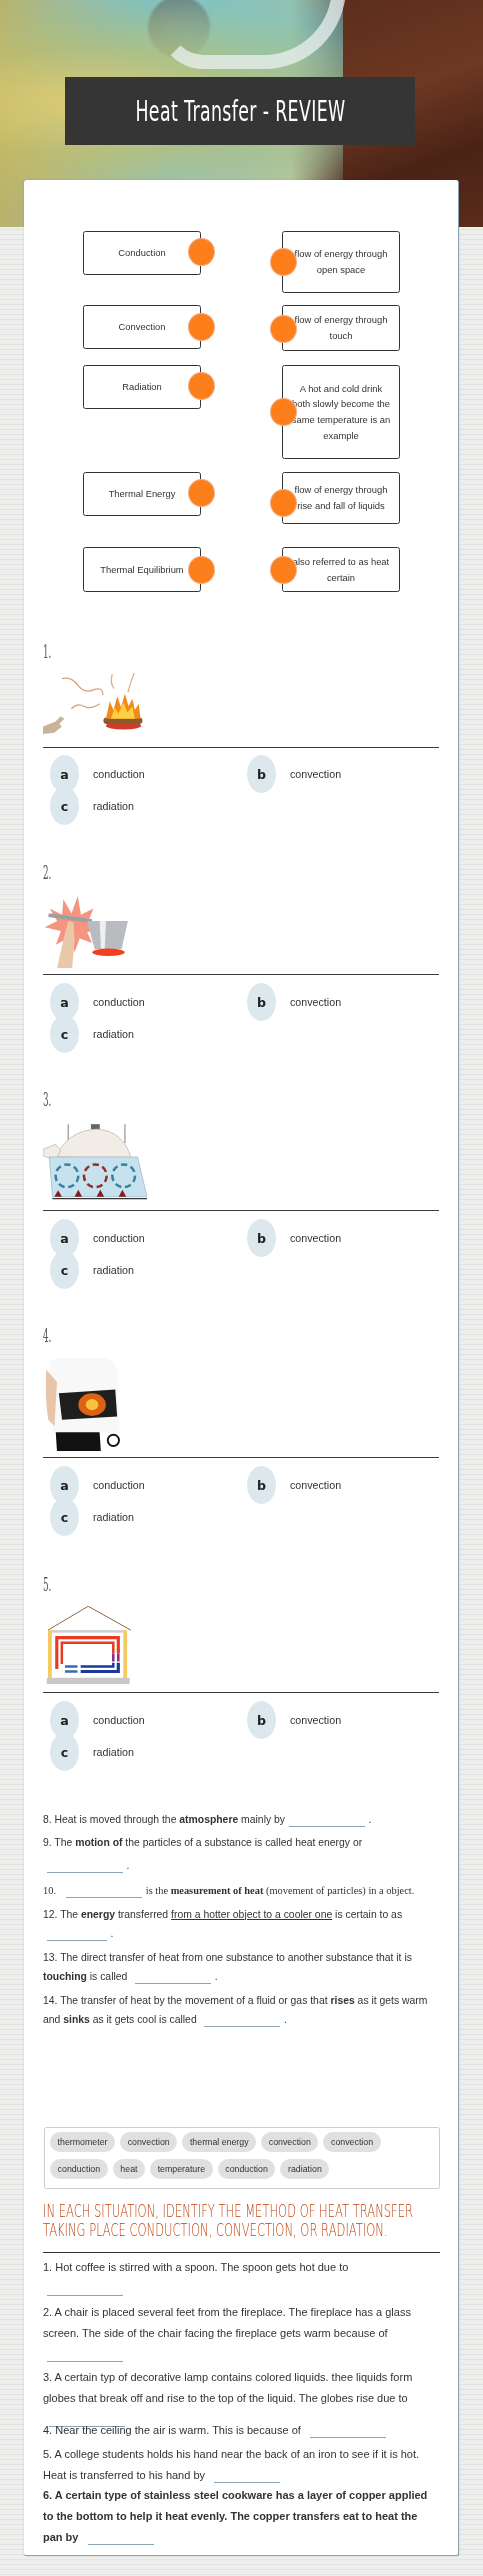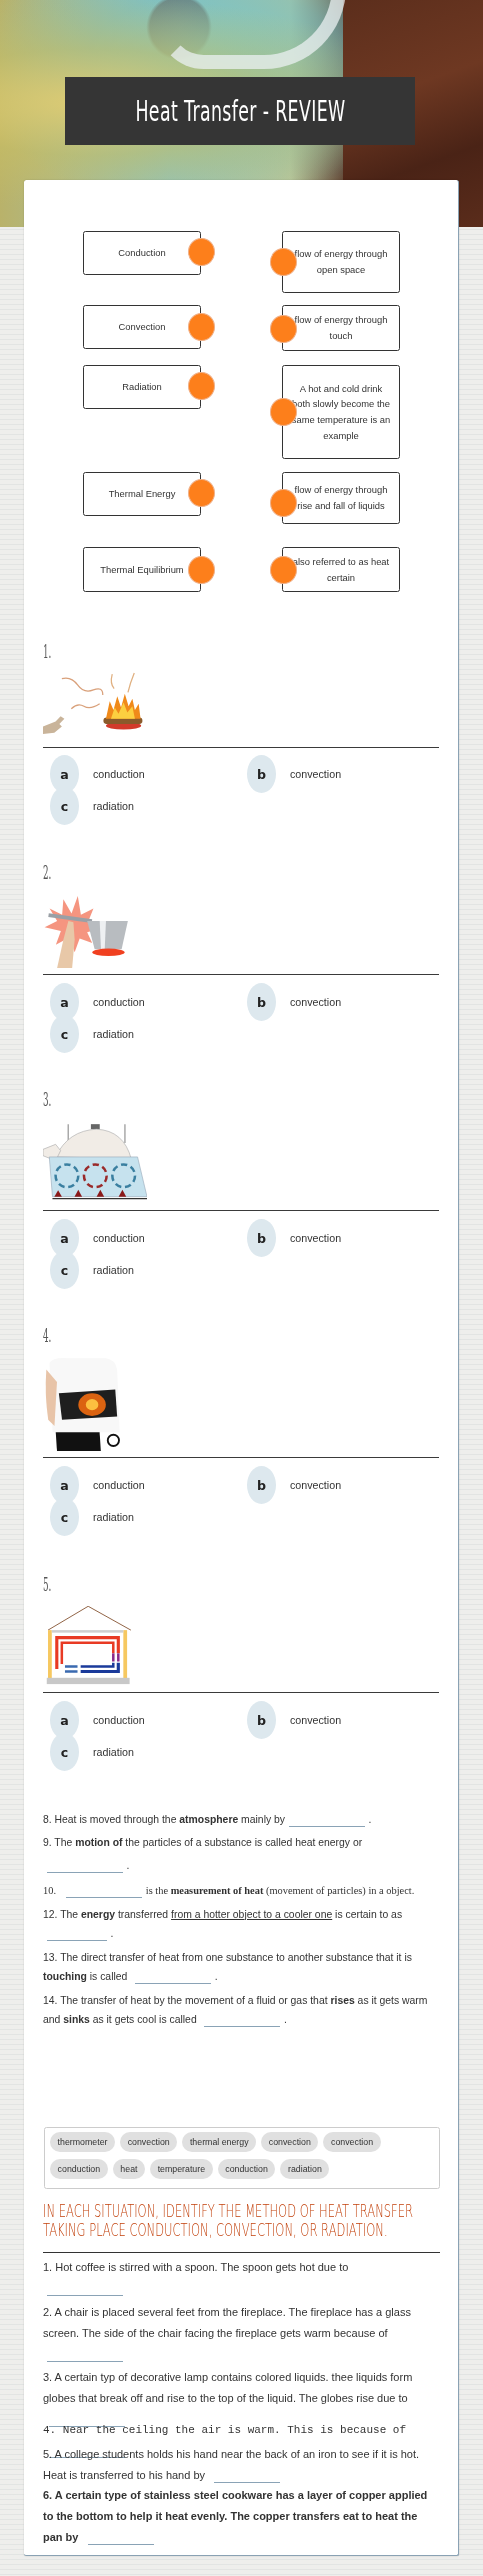--- a/index.html
+++ b/index.html
@@ -353,21 +353,21 @@
   <span class="blank lg" style="margin-left:3.8px;"></span>
 </div>
 <div class="sit" style="top:2302px;">
   <span>2. A chair is placed several feet from the fireplace. The fireplace has a glass screen. The side of the chair facing the fireplace gets warm because of</span><br>
   <span class="blank lg" style="margin-left:3.8px;"></span>
 </div>
 <div class="sit" style="top:2367px;">
   <span>3. A certain typ of decorative lamp contains colored liquids. thee liquids form globes that break off and rise to the top of the liquid. The globes rise due to</span>
   <span class="blank lg" style="margin-left:6.3px;"></span>
 </div>
-<div class="sit" style="top:2420px;font-family:Liberation Mono, monospace;">
+<div class="sit" style="top:2420px;">
   <span>4. Near the ceiling the air is warm. This is because of</span>
   <span class="blank lg" style="margin-left:6.3px;"></span>
 </div>
 <div class="sit" style="top:2444px;">
   <span>5. A college students holds his hand near the back of an iron to see if it is hot. Heat is transferred to his hand by</span>
   <span class="blank" style="margin-left:6.3px;"></span>
 </div>
 <div class="sit" style="top:2485px;font-weight:bold;">
   <span>6. A certain type of stainless steel cookware has a layer of copper applied to the bottom to help it heat evenly. The copper transfers eat to heat the pan by</span>
   <span class="blank" style="margin-left:6.3px;"></span>

